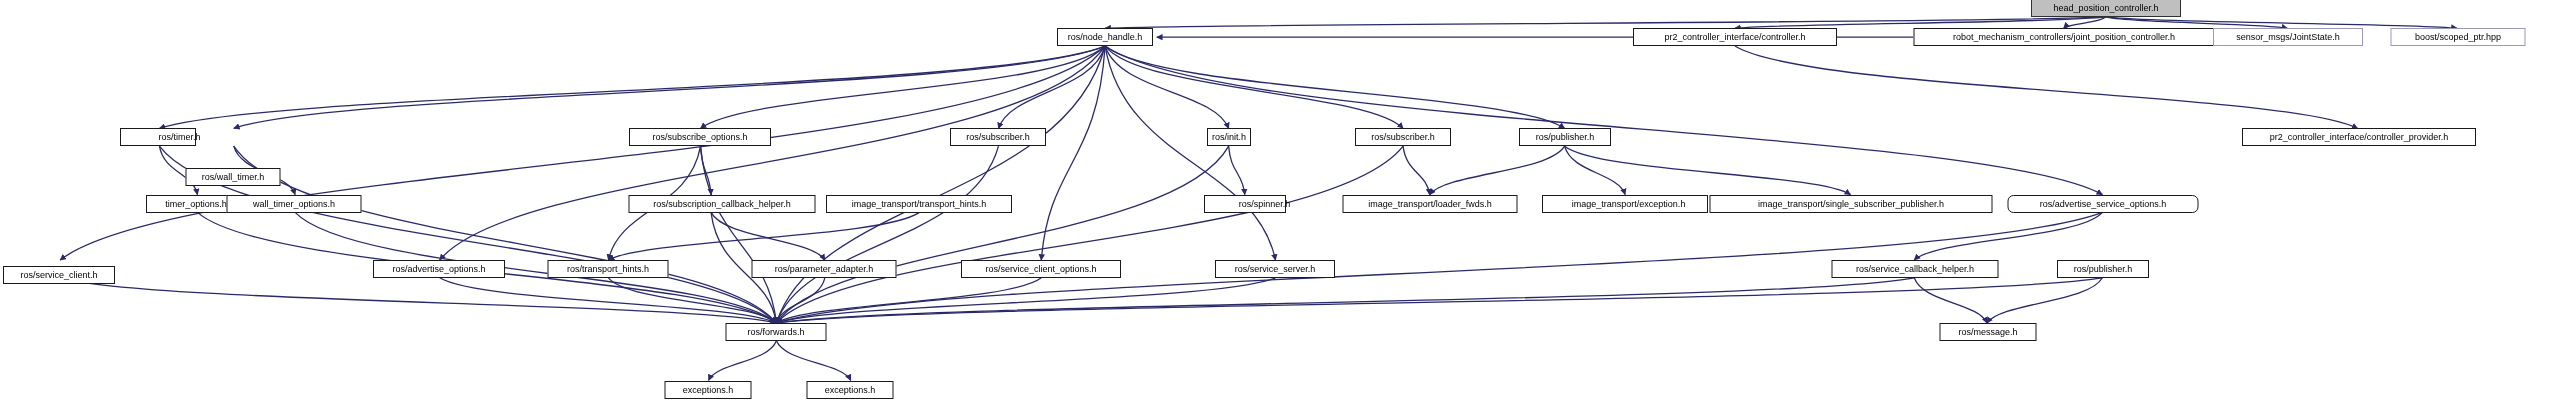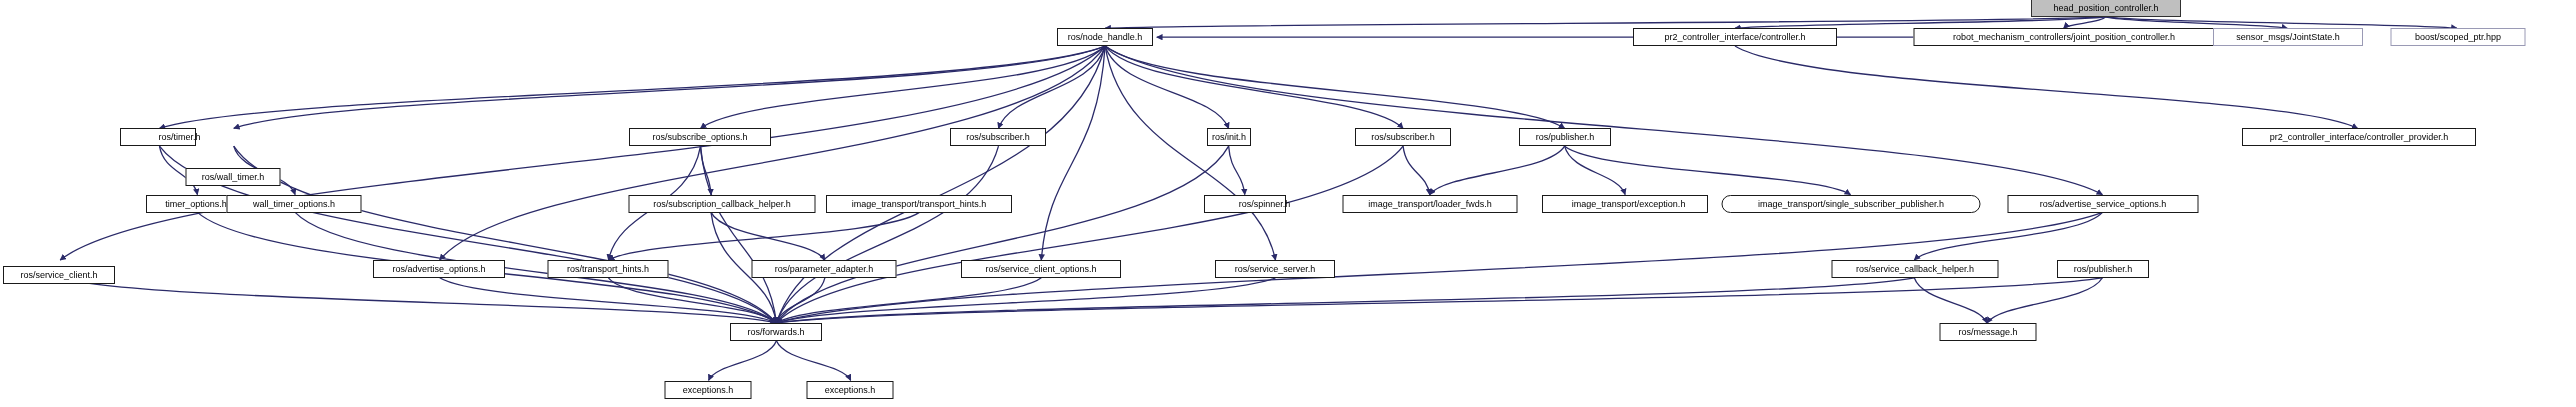--- a/index.html
+++ b/index.html
@@ -181,24 +181,24 @@
       </div>
       <div class="node thick" style="left: 1245px; top: 204px; width: 82px; padding-left: 44px;">
         <span class="node-label">ros/spinner.h</span>
       </div>
       <div class="node thick" style="left: 1430px; top: 204px; width: 175px;">
         <span class="node-label">image_transport/loader_fwds.h</span>
       </div>
       <div class="node thick" style="left: 1625px; top: 204px; width: 166px; padding-left: 12px;">
         <span class="node-label">image_transport/exception.h</span>
       </div>
-      <div class="node thick" style="left: 1851px; top: 204px; width: 259px; border-radius: 9px;">
+      <div class="node thick" style="left: 1851px; top: 204px; width: 283px;">
         <span class="node-label">image_transport/single_subscriber_publisher.h</span>
       </div>
-      <div class="node thick" style="left: 2103px; top: 204px; width: 191px;">
+      <div class="node thick" style="left: 2103px; top: 204px; width: 191px; border-radius: 6px;">
         <span class="node-label">ros/advertise_service_options.h</span>
       </div>
       <div class="node thick" style="left: 59px; top: 275px; width: 112px;">
         <span class="node-label">ros/service_client.h</span>
       </div>
       <div class="node thick" style="left: 439px; top: 269px; width: 132px;">
         <span class="node-label">ros/advertise_options.h</span>
       </div>
       <div class="node thick" style="left: 608px; top: 269px; width: 121px;">
         <span class="node-label">ros/transport_hints.h</span>
@@ -211,21 +211,21 @@
       </div>
       <div class="node thick" style="left: 1275px; top: 269px; width: 120px;">
         <span class="node-label">ros/service_server.h</span>
       </div>
       <div class="node thick" style="left: 1915px; top: 269px; width: 167px;">
         <span class="node-label">ros/service_callback_helper.h</span>
       </div>
       <div class="node thick" style="left: 2103px; top: 269px; width: 92px;">
         <span class="node-label">ros/publisher.h</span>
       </div>
-      <div class="node thick" style="left: 776px; top: 332px; width: 92px;">
+      <div class="node thick" style="left: 776px; top: 332px; width: 101px;">
         <span class="node-label">ros/forwards.h</span>
       </div>
       <div class="node thick" style="left: 1988px; top: 332px; width: 97px;">
         <span class="node-label">ros/message.h</span>
       </div>
       <div class="node thick" style="left: 708px; top: 390px; width: 87px;">
         <span class="node-label">exceptions.h</span>
       </div>
       <div class="node thick" style="left: 850px; top: 390px; width: 87px;">
         <span class="node-label">exceptions.h</span>

